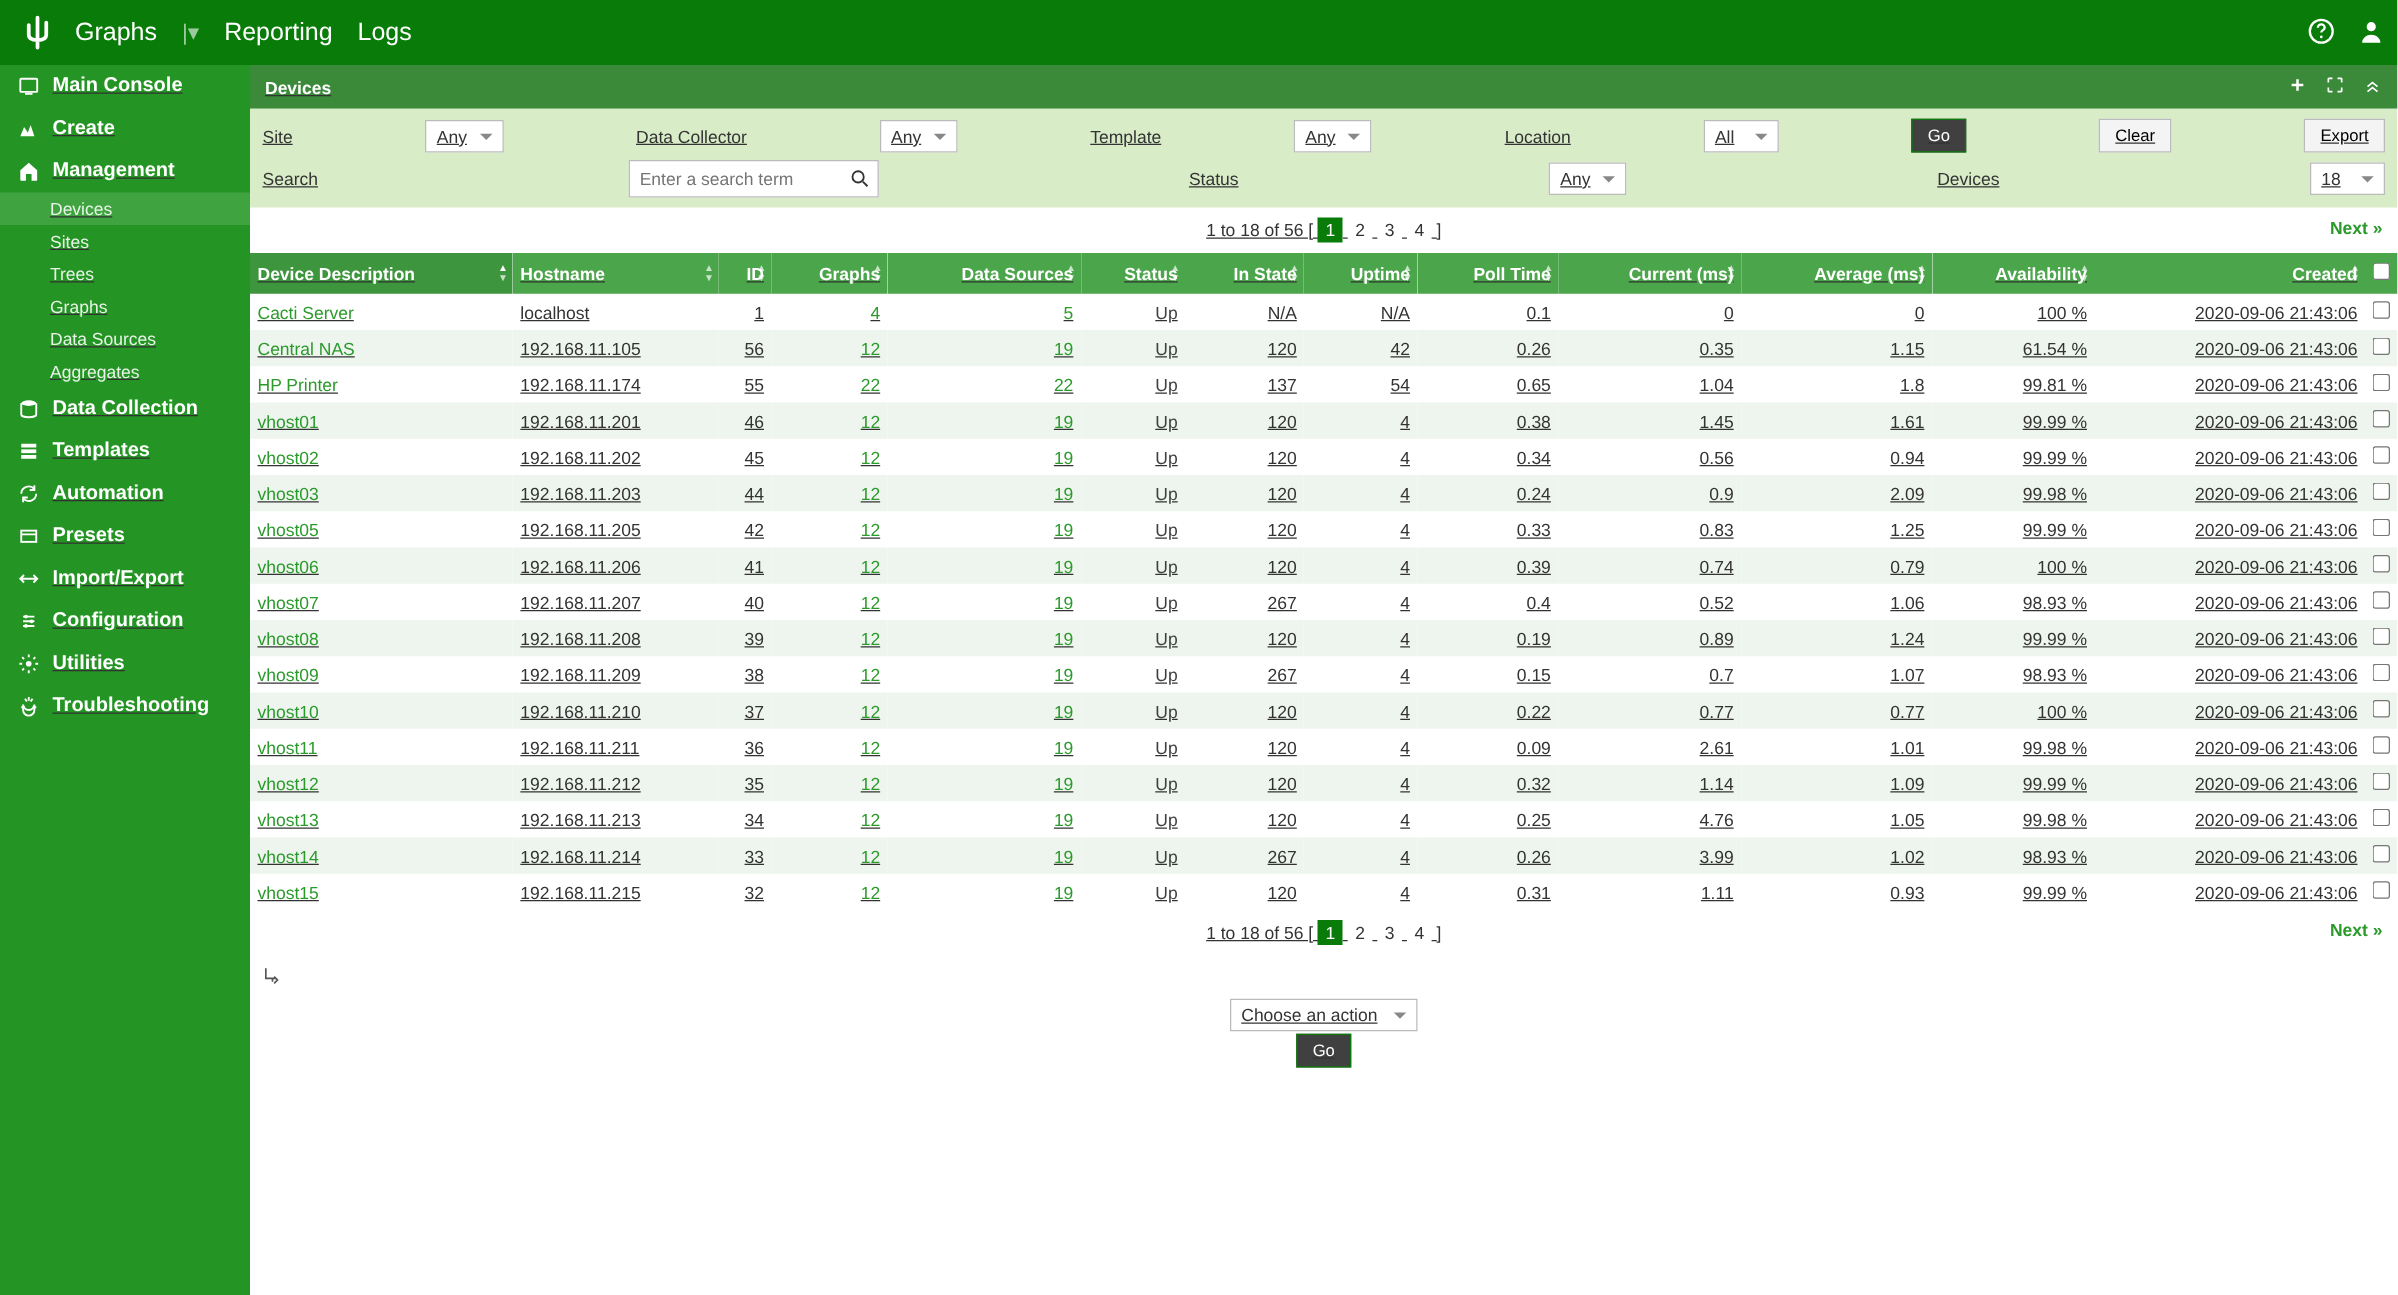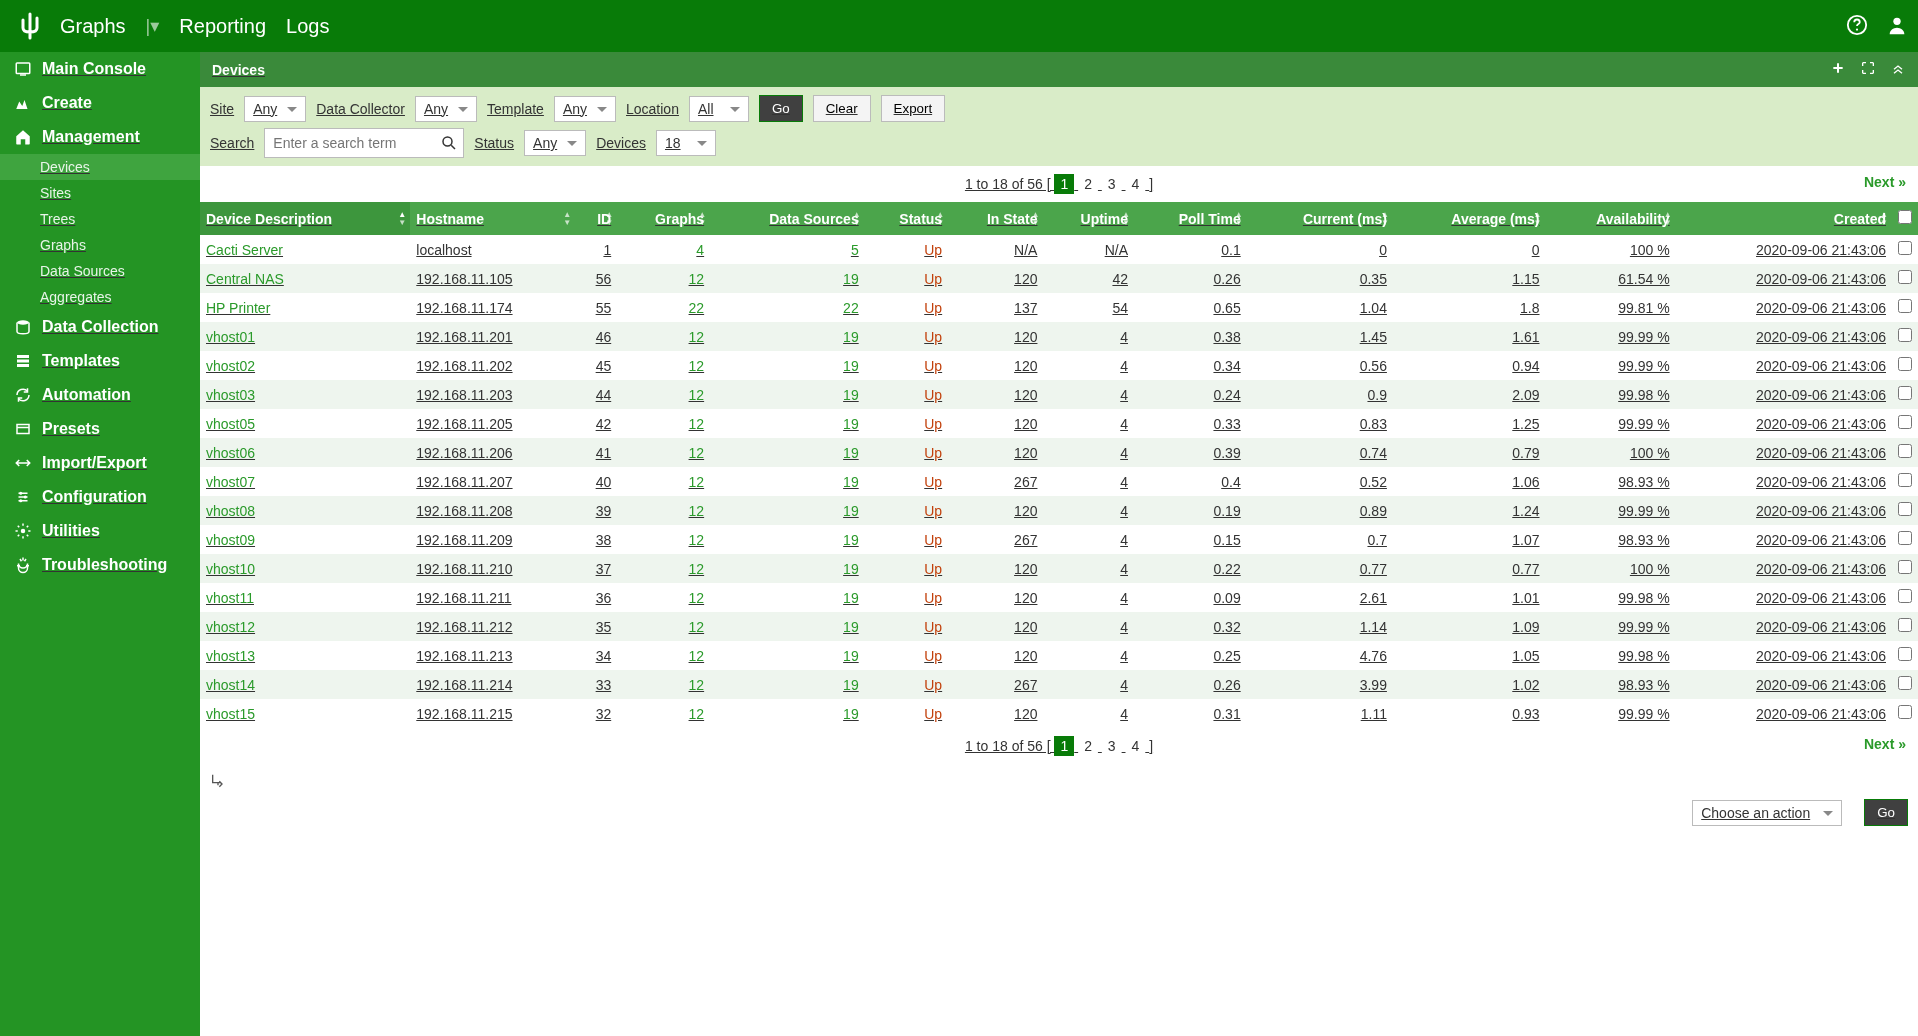--- a/index.html
+++ b/index.html
@@ -16,21 +16,21 @@
 .side { width: 200px; background: #249424; min-height: 984px; }
 .side .m { display: flex; align-items: center; gap: 10px; padding: 8px 14px; color: #fff; font-size: 16px; font-weight: 600; cursor: pointer; }
 .side .m svg { width: 18px; height: 18px; fill: #fff; }
 .side .sub { padding: 5px 14px 5px 40px; color: #e8f4e8; font-size: 14px; cursor: pointer; }
 .side .sub.act { background: #3fa43f; }
 .main { flex: 1; }
 .phead { background: #3a8a3a; color: #fff; padding: 8px 12px; display: flex; align-items: center; font-weight: 600; }
 .phead .ph-act { margin-left: auto; display: flex; gap: 14px; }
 .phead .ph-act svg { width: 16px; height: 16px; fill: #fff; cursor: pointer; }
 .filters { background: #d9ecc8; padding: 8px 10px; }
-.frow { display: flex; align-items: center; gap: 10px; margin-bottom: 6px; }
+.frow { display: flex; align-items: center; gap: 10px; margin-bottom: 6px; justify-content: space-between; }
 .frow:last-child { margin-bottom: 0; }
 .flbl { color: #333; font-size: 14px; }
 .sel { background: #fff; border: 1px solid #bbb; padding: 4px 28px 4px 8px; position: relative; min-width: 60px; display: inline-block; }
 .sel::after { content: ""; position: absolute; right: 8px; top: 50%; margin-top: -2px; border: 5px solid transparent; border-top-color: #888; }
 .btn { padding: 5px 12px; border: 1px solid #bbb; background: #f4f4f4; cursor: pointer; }
 .btn.go { background: #404040; color: #fff; border-color: #087b08; }
 .sbox { position: relative; display: inline-block; }
 .sbox input { border: 1px solid #bbb; padding: 6px 30px 6px 8px; width: 200px; font-size: 14px; }
 .sbox svg { position: absolute; right: 6px; top: 6px; width: 18px; height: 18px; }
 .pgr { text-align: center; padding: 8px 0; position: relative; }
@@ -42,26 +42,26 @@
 th.r { text-align: right; }
 th .sort { position: absolute; right: 4px; top: 50%; transform: translateY(-50%); }
 th .sort::before { content: "▲"; display: block; font-size: 8px; line-height: 8px; color: rgba(255,255,255,0.7); }
 th .sort::after { content: "▼"; display: block; font-size: 8px; line-height: 8px; color: rgba(255,255,255,0.7); }
 th.sact { background: #3d963d; margin-top: 16px; }
 th.sact .sort::before { color: #fff; }
 tbody tr:nth-child(even) { background: #eef5ee; }
 td { padding: 6px 6px; font-size: 14px; }
 td.r { text-align: right; }
 td a { color: #2a9a2a; text-decoration: none; }
-td .up { color: #c2410c; }
+td .up { color: #404040; }
 .cbcell { width: 22px; text-align: center; }
 .cbcell input { width: 14px; height: 14px; }
 .foot { display: flex; justify-content: space-between; align-items: center; padding: 8px 10px; }
 .foot .ic svg { width: 16px; height: 16px; fill: #555; }
-.actr { display: flex; justify-content: flex-end; align-items: center; gap: 22px; padding: 0 10px 10px 10px; }
+.actr { display: flex; justify-content: flex-end; align-items: center; gap: 2px; padding: 0 10px 10px 10px; flex-direction: column; }
 .actr .sel { min-width: 150px; }
 </style>
 </head>
 <body>
 
 <div class="topbar">
   <div class="logo">
     <svg viewBox="0 0 24 28">
         <path d="M12 2v24M5 8v8c0 3 3 4 7 4M19 6v10c0 3-3 4-7 4" stroke="#fff" stroke-width="3" fill="none" stroke-linecap="round"></path>
       </svg>

